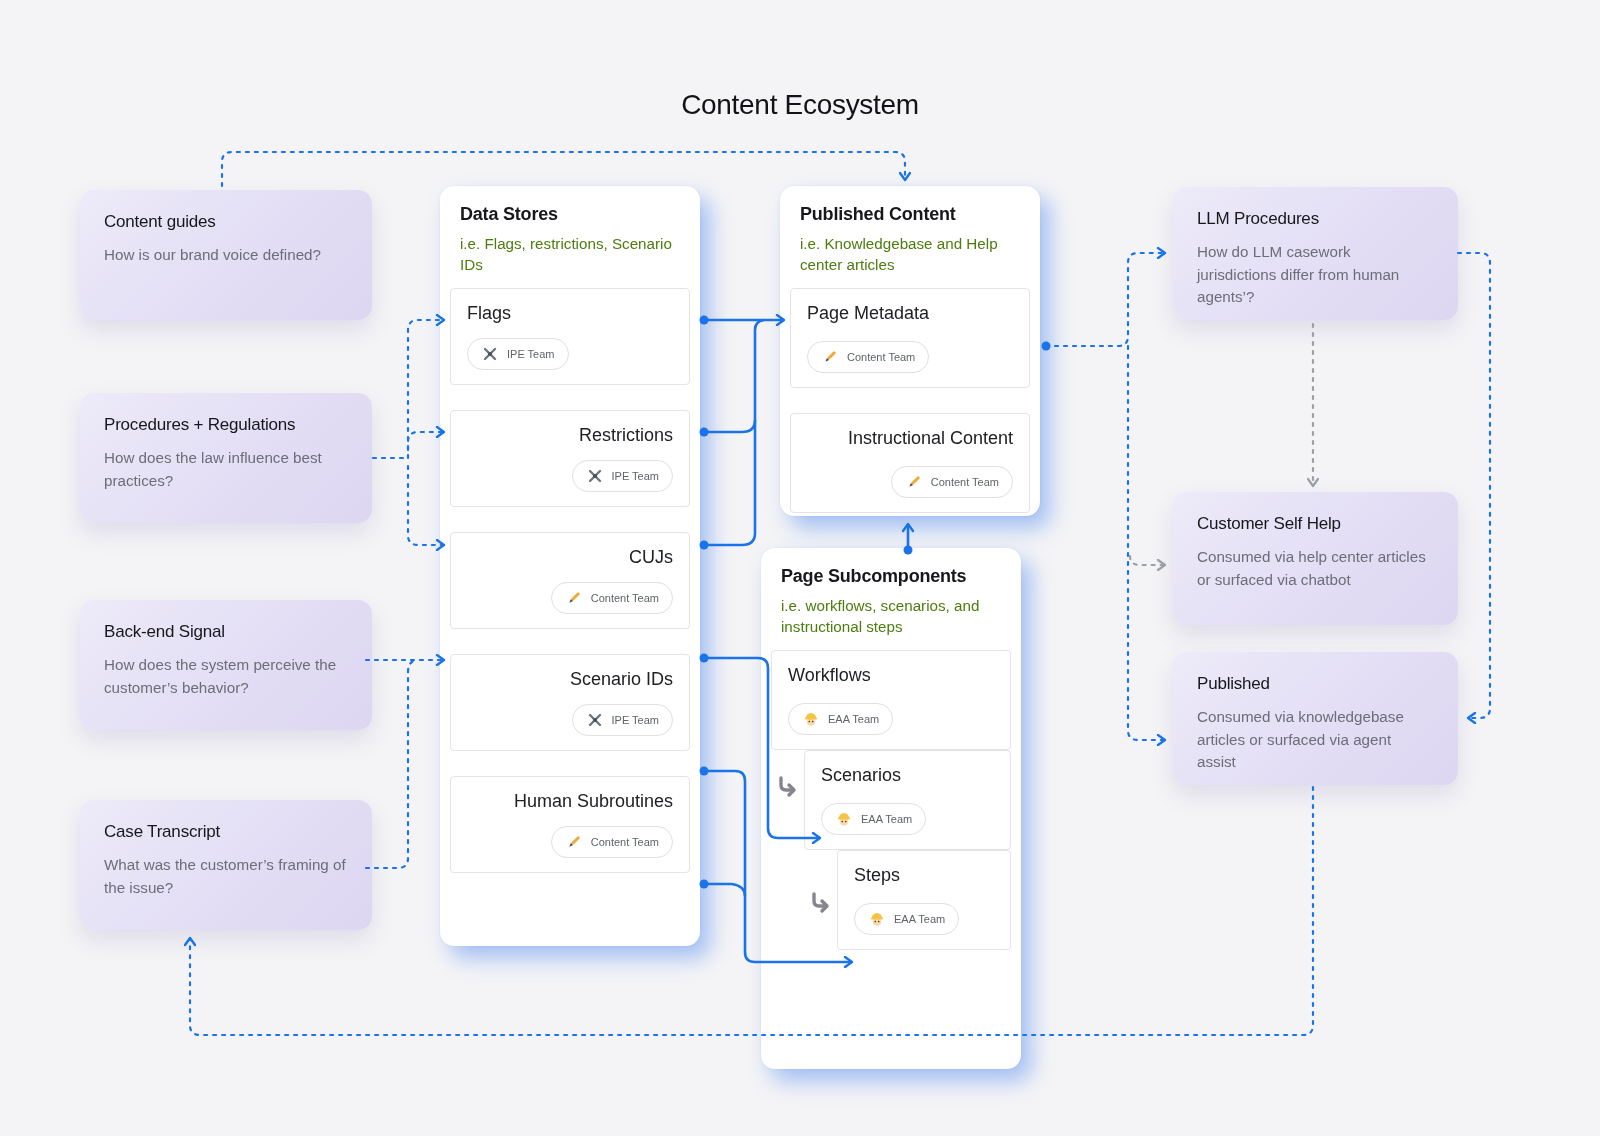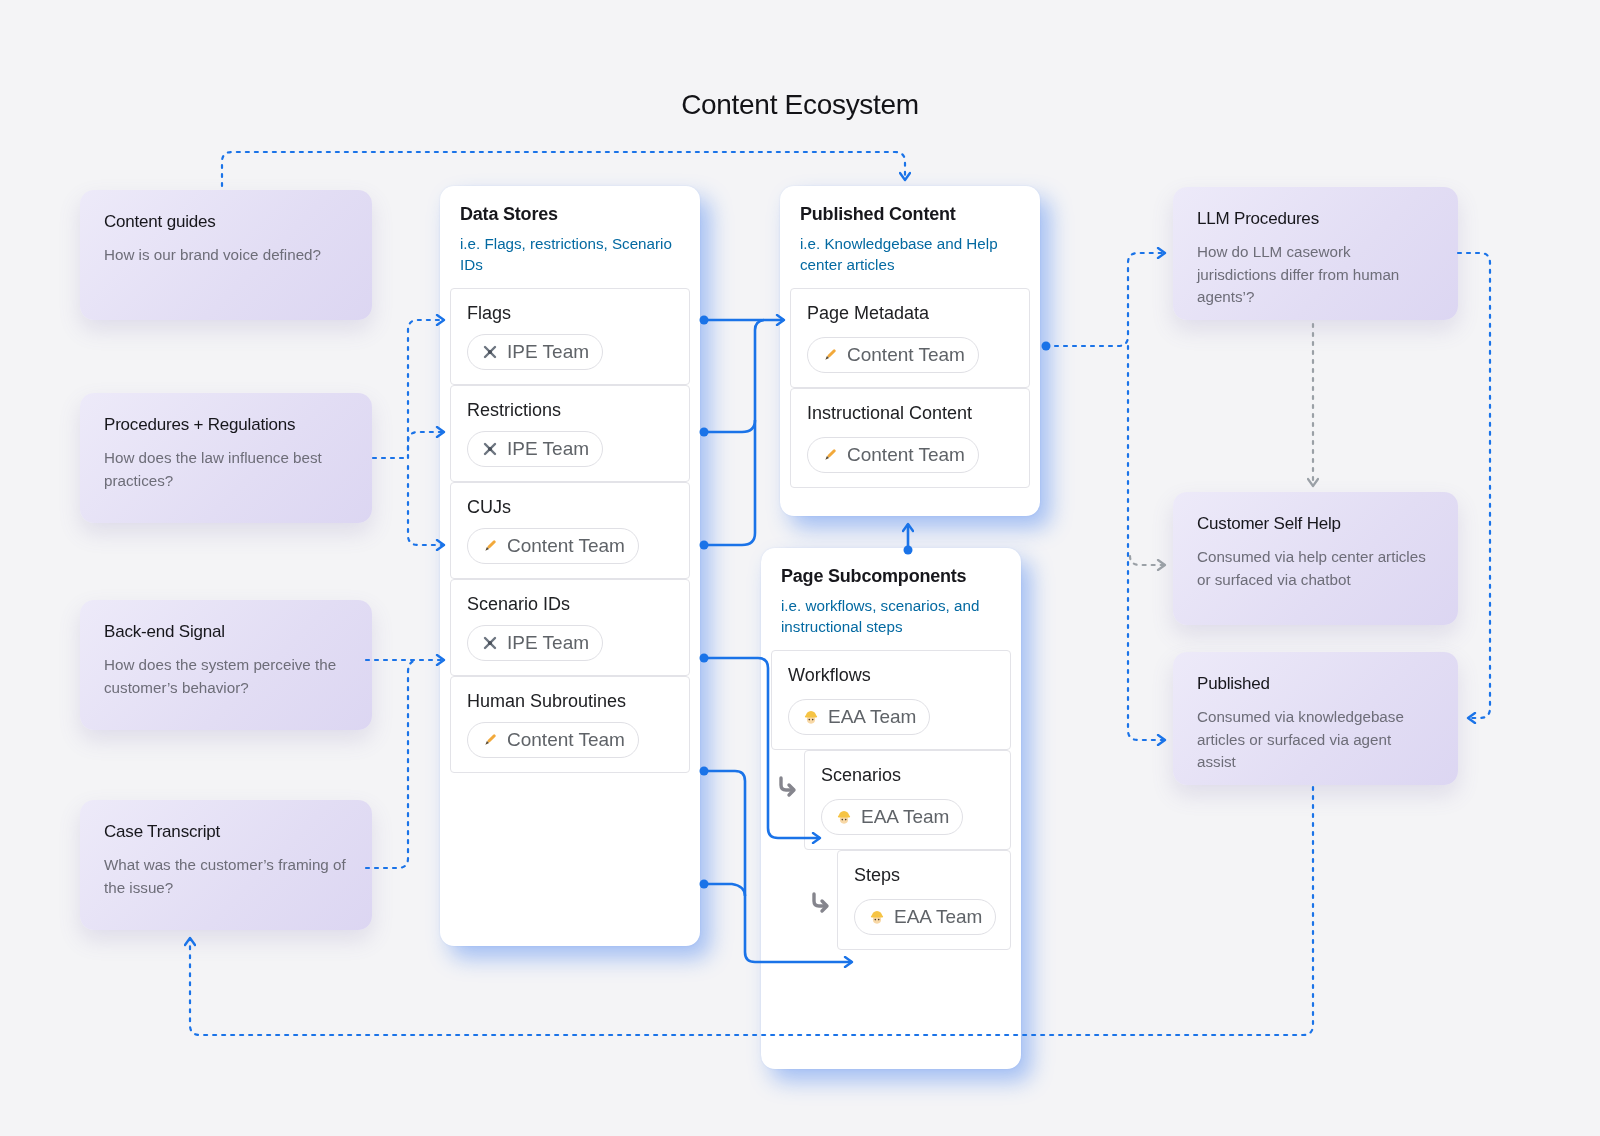--- a/index.html
+++ b/index.html
@@ -23,32 +23,32 @@
   .pbox h2{margin:0 0 12px 0;font-size:17px;font-weight:400;color:#17171c;letter-spacing:-0.2px;}
   .pbox p{margin:0;font-size:15.2px;line-height:1.48;color:#6d6d78;}
   .pbox.right{width:285px;}
   
   .card{
     position:absolute;width:260px;background:#ffffff;border-radius:14px;
     box-shadow:0 0 2px rgba(40,110,240,.12),10px 12px 22px rgba(40,110,240,.40);
     padding:18px 10px 10px 10px;box-sizing:border-box;
   }
   .card h2{margin:0 0 8px 0;padding:0 10px;font-size:18px;font-weight:700;color:#17171c;letter-spacing:-0.2px;}
-  .card .sub{margin:0 0 12px 0;padding:0 10px;font-size:15.2px;line-height:1.4;color:#0369a1;}
+  .card .sub{margin:0 0 12px 0;padding:0 10px;font-size:15.2px;line-height:1.4;color:#4d7c0f;}
   .item{
     position:relative;background:#fff;border:1px solid #e3e3e8;border-radius:4px;
     box-sizing:border-box;height:97px;padding:14px 16px;
     display:flex;flex-direction:column;justify-content:space-between;align-items:flex-start;
   }
-  .card .item + .item{margin-top:0;}
+  .card .item + .item{margin-top:25px;align-items:flex-end;}
   .item .lbl{font-size:18px;color:#202124;}
   .badge{
     display:inline-flex;align-items:center;gap:8px;
     border:1px solid #e0e0e5;border-radius:999px;background:#fff;
-    padding:6px 13px;font-size:19px;font-weight:500;color:#5f6368;white-space:nowrap;
+    padding:6px 13px;font-size:11px;font-weight:500;color:#5f6368;white-space:nowrap;
   }
   .ic{width:18px;height:18px;flex:0 0 18px;}
   .psc-item{height:100px;}
   .subarrow{position:absolute;width:24px;height:24px;}
   svg.overlay{position:absolute;left:0;top:0;pointer-events:none;z-index:5;}
   .hidden-defs{position:absolute;width:0;height:0;overflow:hidden;}
 </style>
 </head>
 <body>
 

